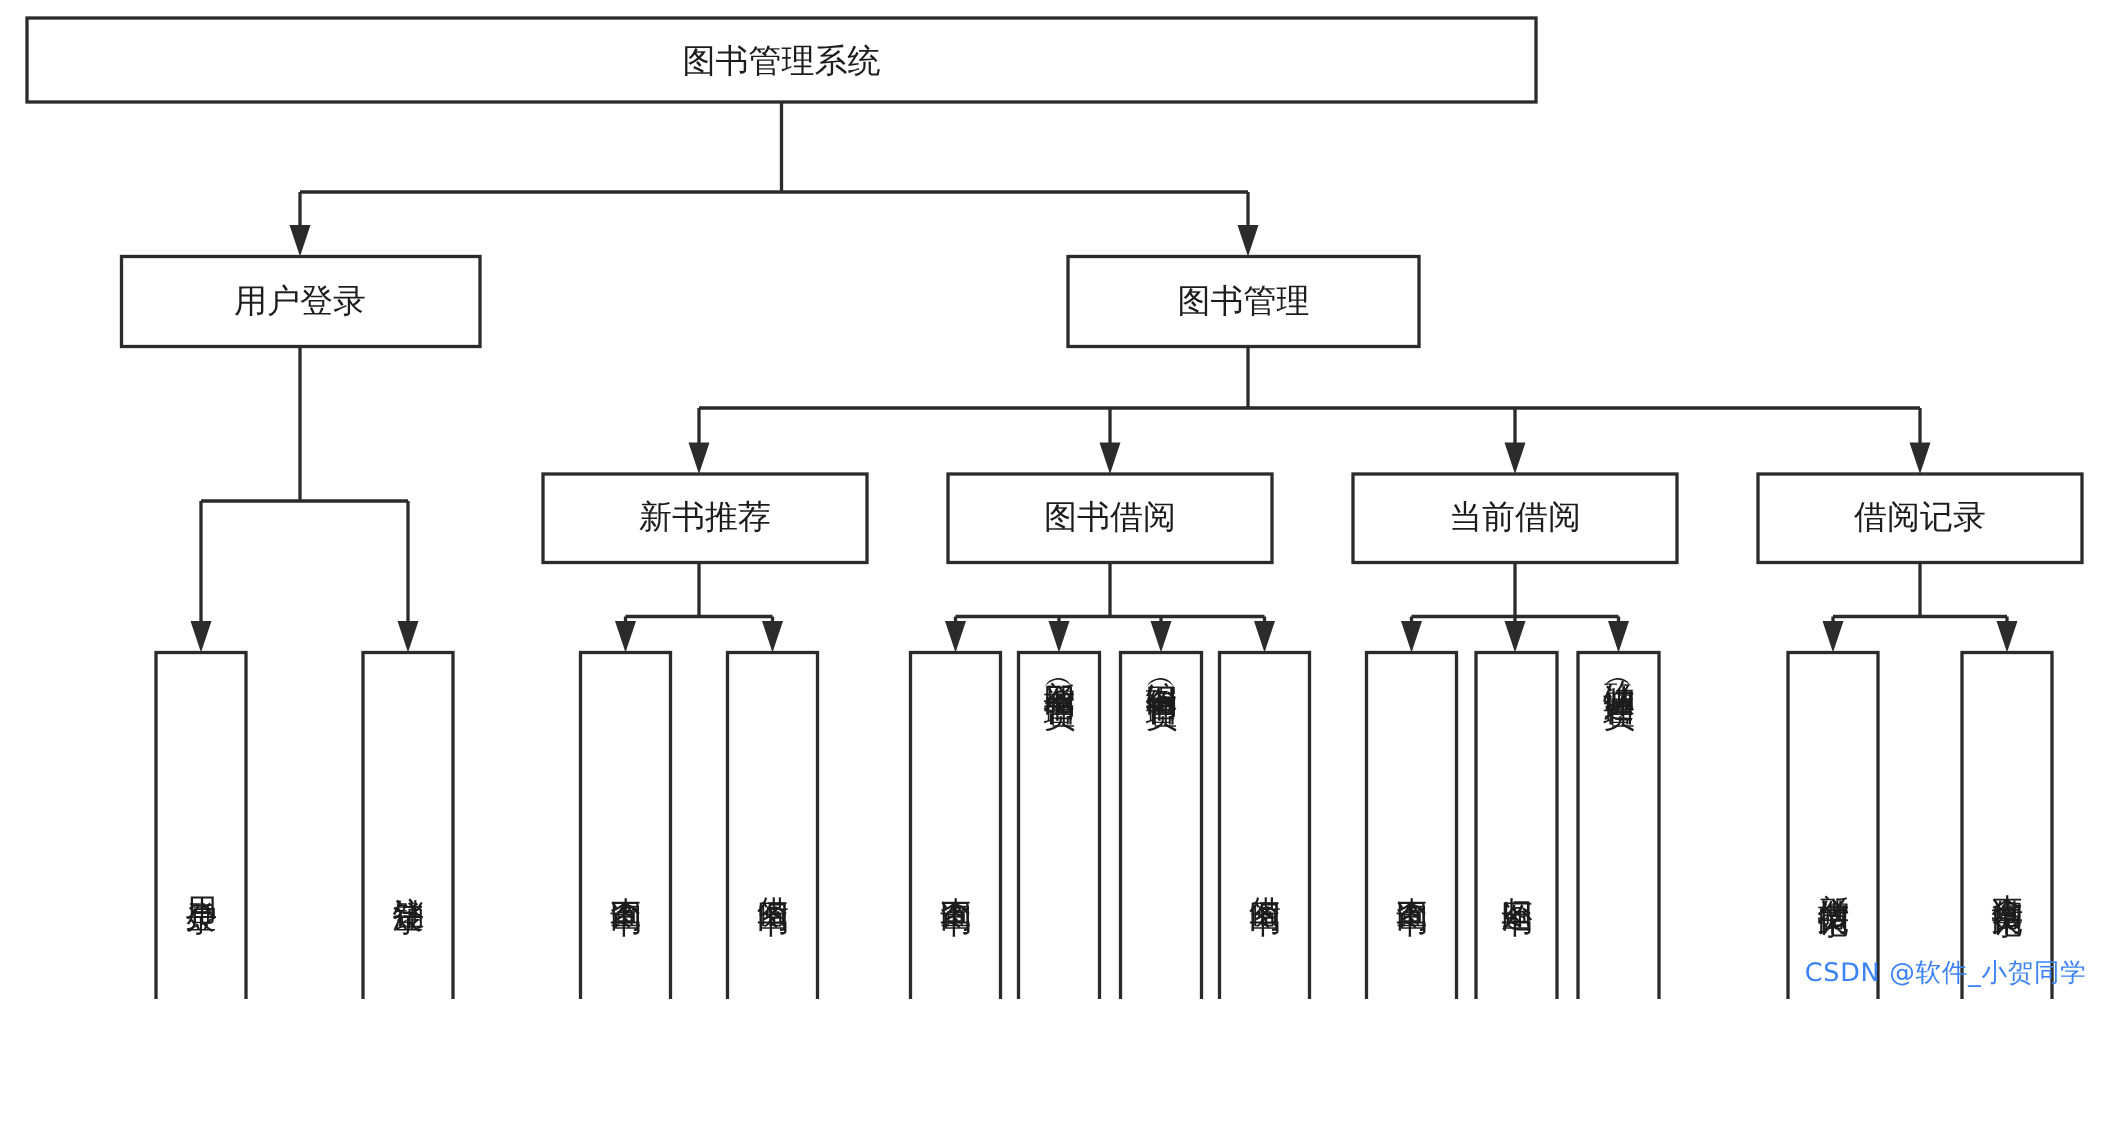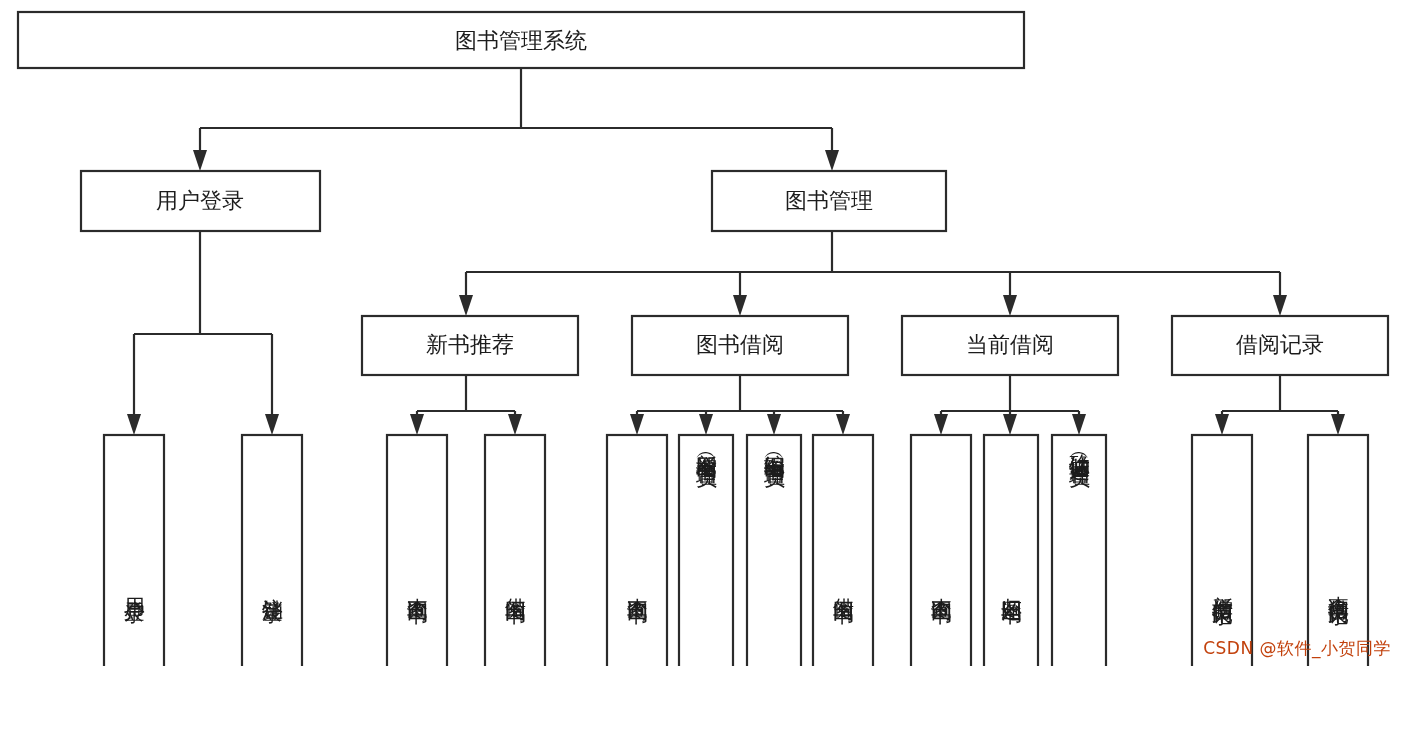--- a/index.html
+++ b/index.html
@@ -63,21 +63,21 @@
     color: #1c1c1c;
     white-space: nowrap;
     text-align: center;
   }
   .watermark {
     position: absolute;
     right: 14px;
     bottom: 6px;
     font-family: "DejaVu Sans", "Liberation Sans", sans-serif;
     font-size: 17px;
-    color: #c2410c;
+    color: #3b82f6;
     letter-spacing: 0.5px;
     white-space: nowrap;
   }
 </style>
 </head>
 <body>
 
 <div id="diagram-root">
 
   <svg class="flow" viewBox="0 0 1405 747">

